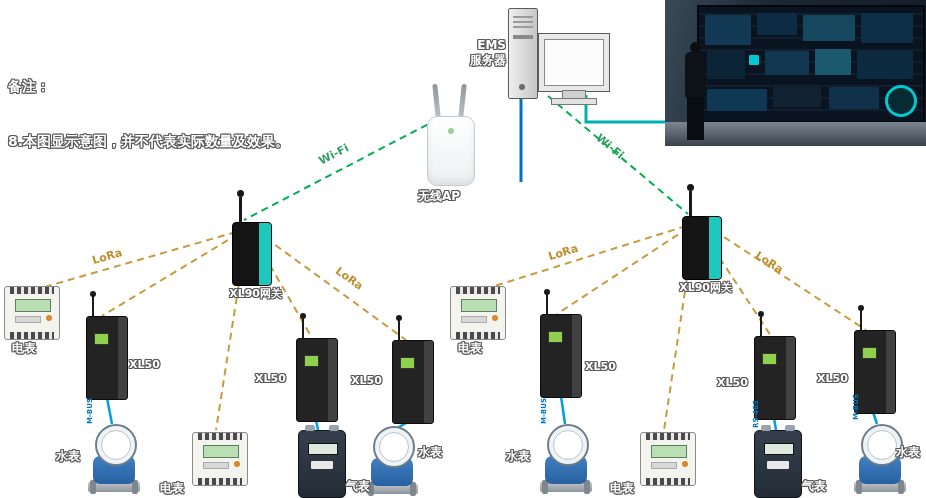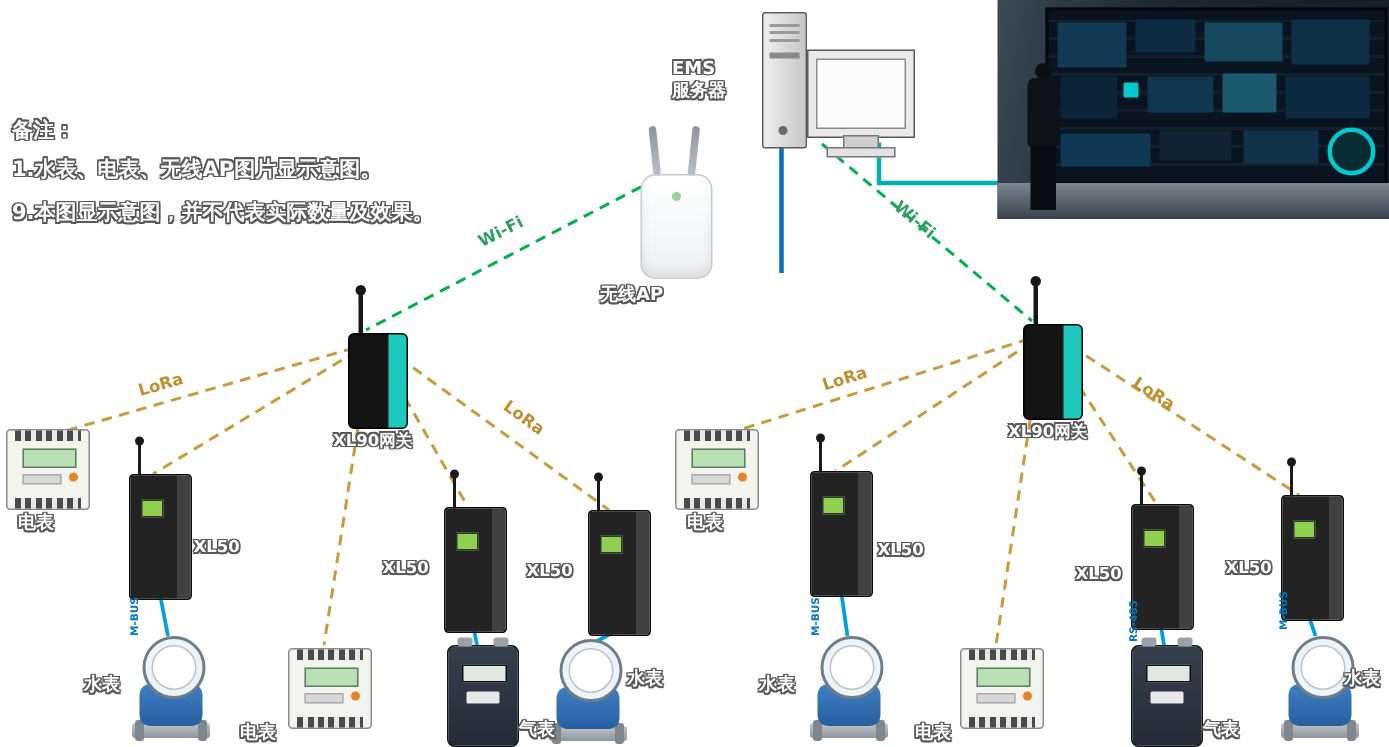--- a/index.html
+++ b/index.html
@@ -12,21 +12,21 @@
   .l-disp{stroke:#00b0af;stroke-width:3;fill:none;}
   .l-bus{stroke:#00a0e0;stroke-width:2.5;}
 
   .dev{position:absolute;z-index:2;}
   .olabel{position:absolute;z-index:3;font-weight:bold;color:#fff;white-space:nowrap;
     text-shadow:-1px -1px 0 #585858,1px -1px 0 #585858,-1px 1px 0 #585858,1px 1px 0 #585858,
                 -1px 0 0 #585858,1px 0 0 #585858,0 -1px 0 #585858,0 1px 0 #585858;}
   .note{font-size:14px;}
   .devlabel{font-size:12px;}
   .small{font-size:11px;}
-  .center{text-align:left;}
+  .center{text-align:right;}
   .linklabel{position:absolute;z-index:3;font-weight:bold;font-size:11px;white-space:nowrap;}
   .wifi-label{color:#2f9e5f;}
   .lora-label{color:#bd8f2e;}
   .buslabel{position:absolute;z-index:3;font-size:7px;font-weight:bold;color:#0077c8;
     transform-origin:left bottom;transform:rotate(-90deg);white-space:nowrap;}
 
   
   .tower{width:28px;height:89px;background:linear-gradient(90deg,#efefef,#c6c6c6);
     border:1px solid #5a5a5a;border-radius:2px;}
   .vents{position:absolute;left:4px;top:5px;right:4px;height:14px;
@@ -132,22 +132,21 @@
       <line class="l-bus" x1="107" y1="398" x2="112" y2="424"></line>
       <line class="l-bus" x1="316" y1="420" x2="318" y2="430"></line>
       <line class="l-bus" x1="408" y1="422" x2="397" y2="428"></line>
       <line class="l-bus" x1="561" y1="396" x2="565" y2="424"></line>
       <line class="l-bus" x1="774" y1="418" x2="776" y2="430"></line>
       <line class="l-bus" x1="873" y1="412" x2="877" y2="424"></line>
     </g>
   </svg>
 
   <div class="olabel note" style="left:8px;top:78px">备注：</div>
-  <div class="olabel note" style="left:8px;top:104px">1.水表、电表、无线AP图片显示意图。</div>
-  <div class="olabel note" style="left:8px;top:133px">9.本图显示意图，并不代表实际数量及效果。</div>
+  <div class="olabel note" style="left:8px;top:133px">8.本图显示意图，并不代表实际数量及效果。</div>
 
   <div class="dev tower" style="left:508px;top:8px">
     <div class="vents"></div>
     <div class="slot"></div>
     <div class="pwr"></div>
   </div>
   <div class="dev monitor" style="left:538px;top:33px">
     <div class="mscreen"></div>
   </div>
   <div class="dev mstand" style="left:562px;top:90px"></div>

